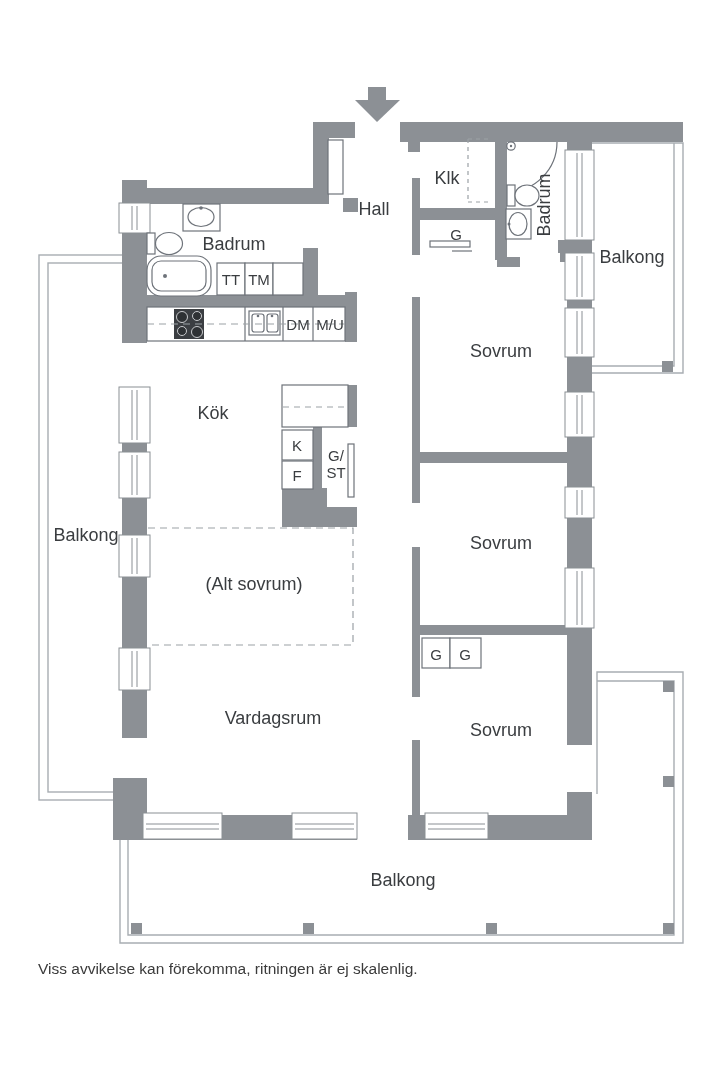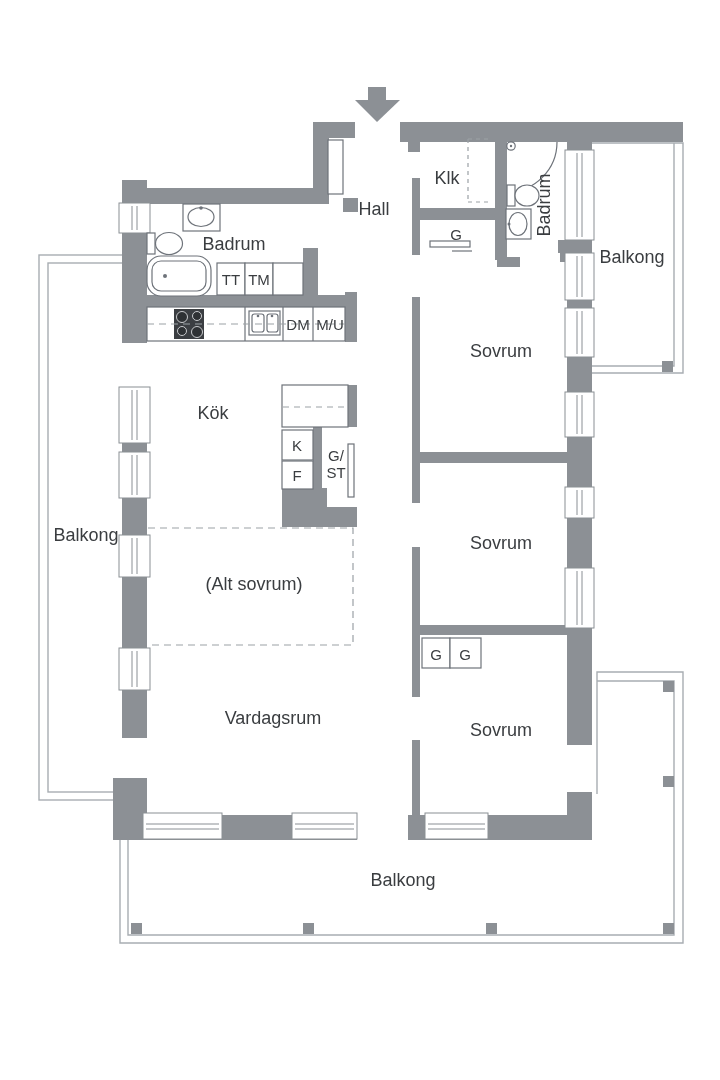--- a/index.html
+++ b/index.html
@@ -265,13 +265,14 @@
     <text class="room-label" x="501" y="357">Sovrum</text>
     <text class="room-label" x="501" y="549">Sovrum</text>
     <text class="small-label" x="436" y="660">G</text>
     <text class="small-label" x="465" y="660">G</text>
     <text class="room-label" x="501" y="736">Sovrum</text>
     <text class="room-label" x="273" y="724">Vardagsrum</text>
     <text class="room-label" x="403" y="886">Balkong</text>
   </g>
 </svg>
 
+<div class="disclaimer">Viss avvikelse kan förekomma, ritningen är ej skalenlig.</div>
 </div>
 
 </body></html>

